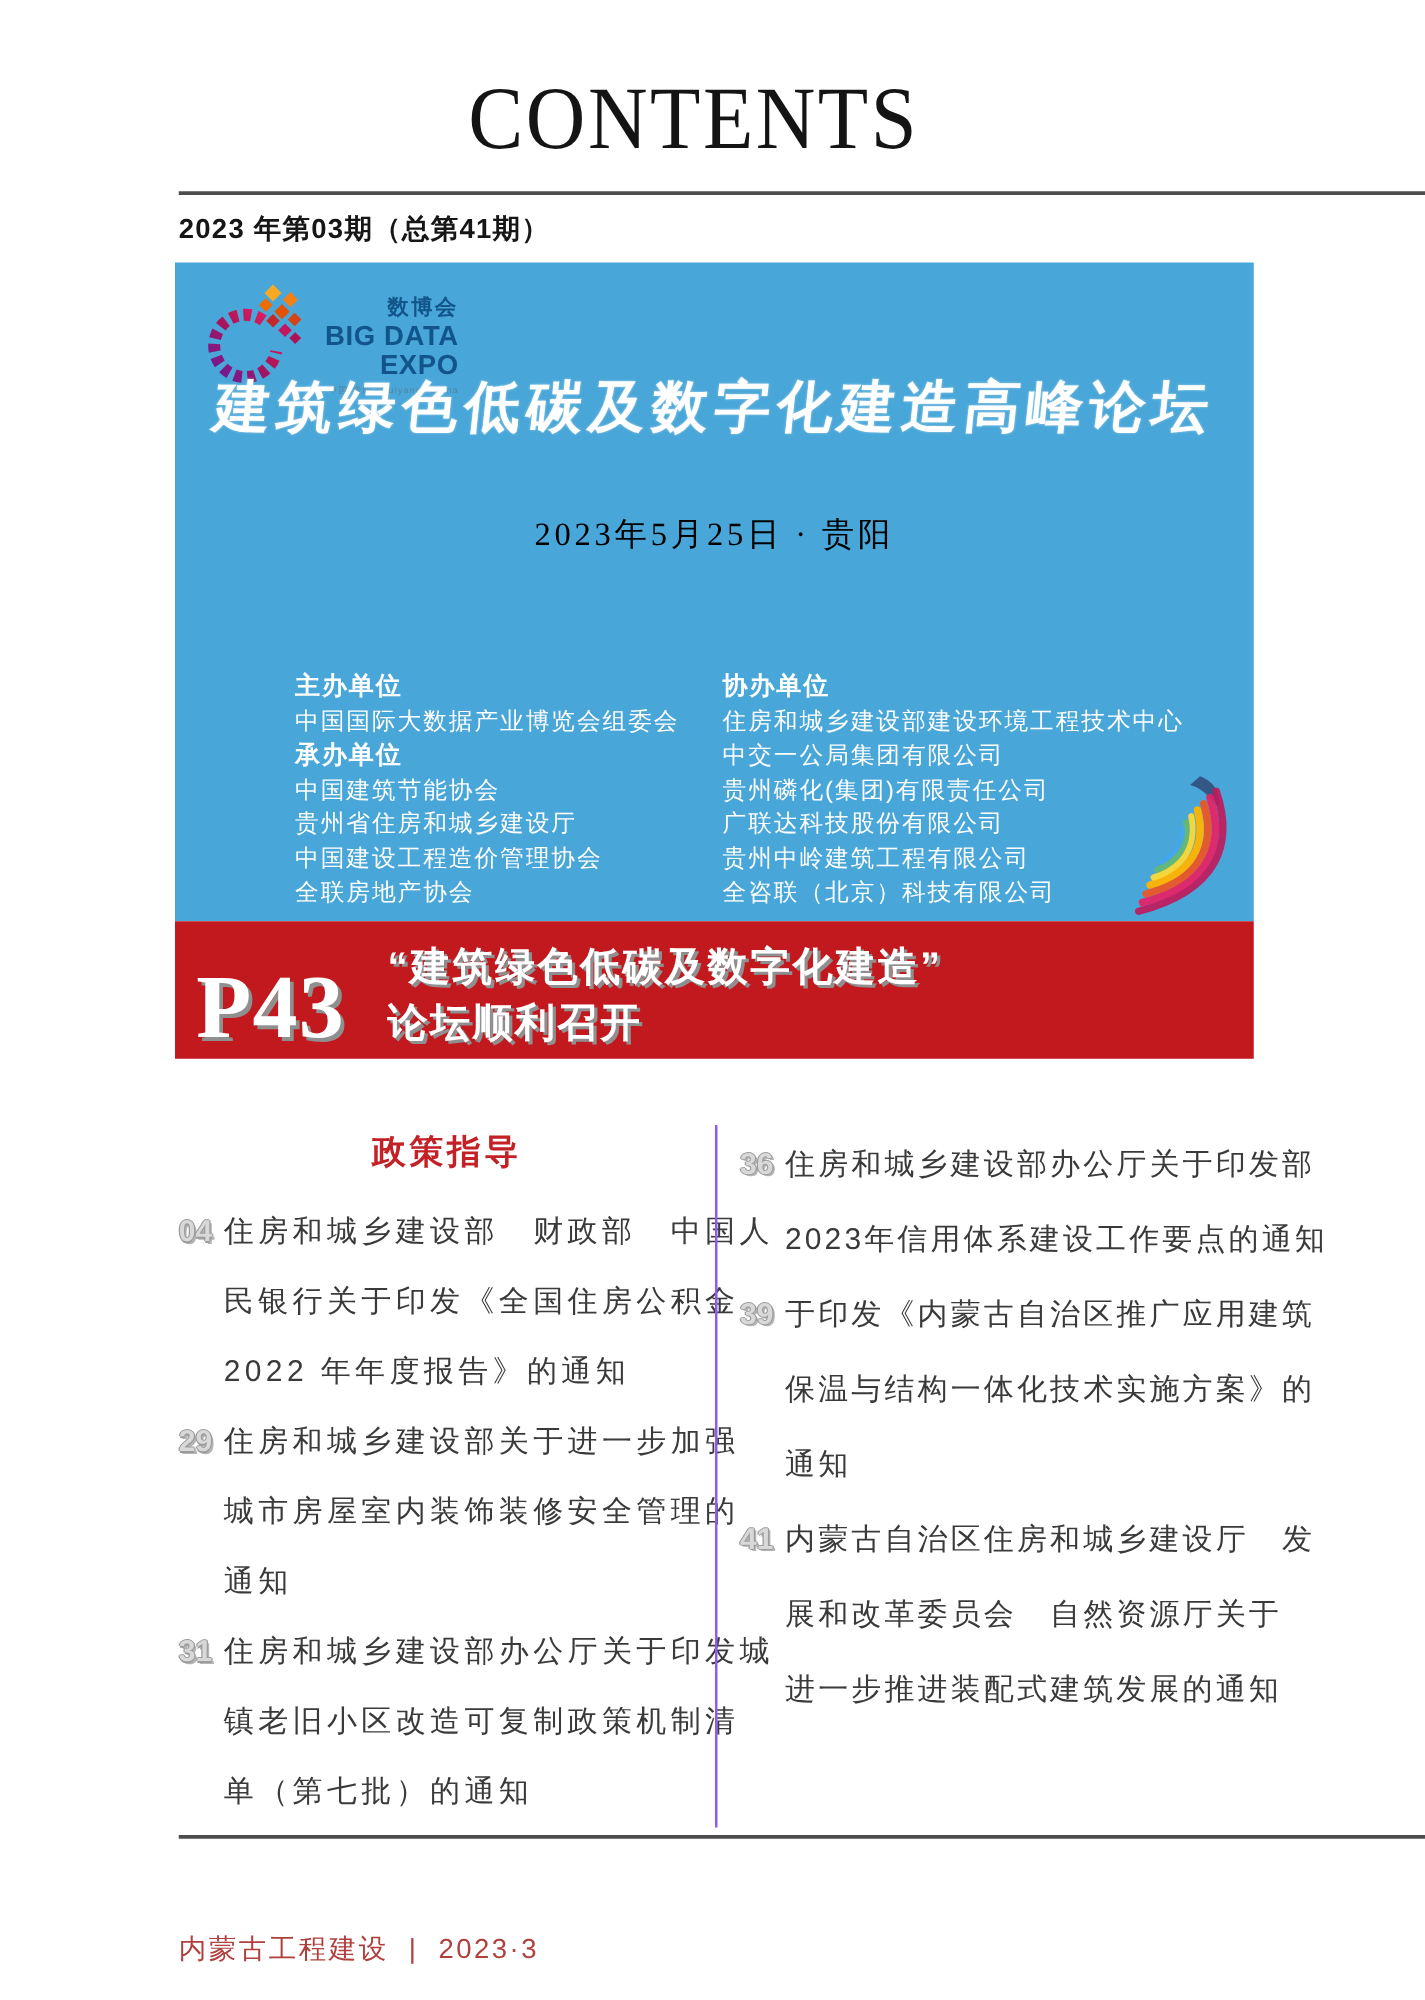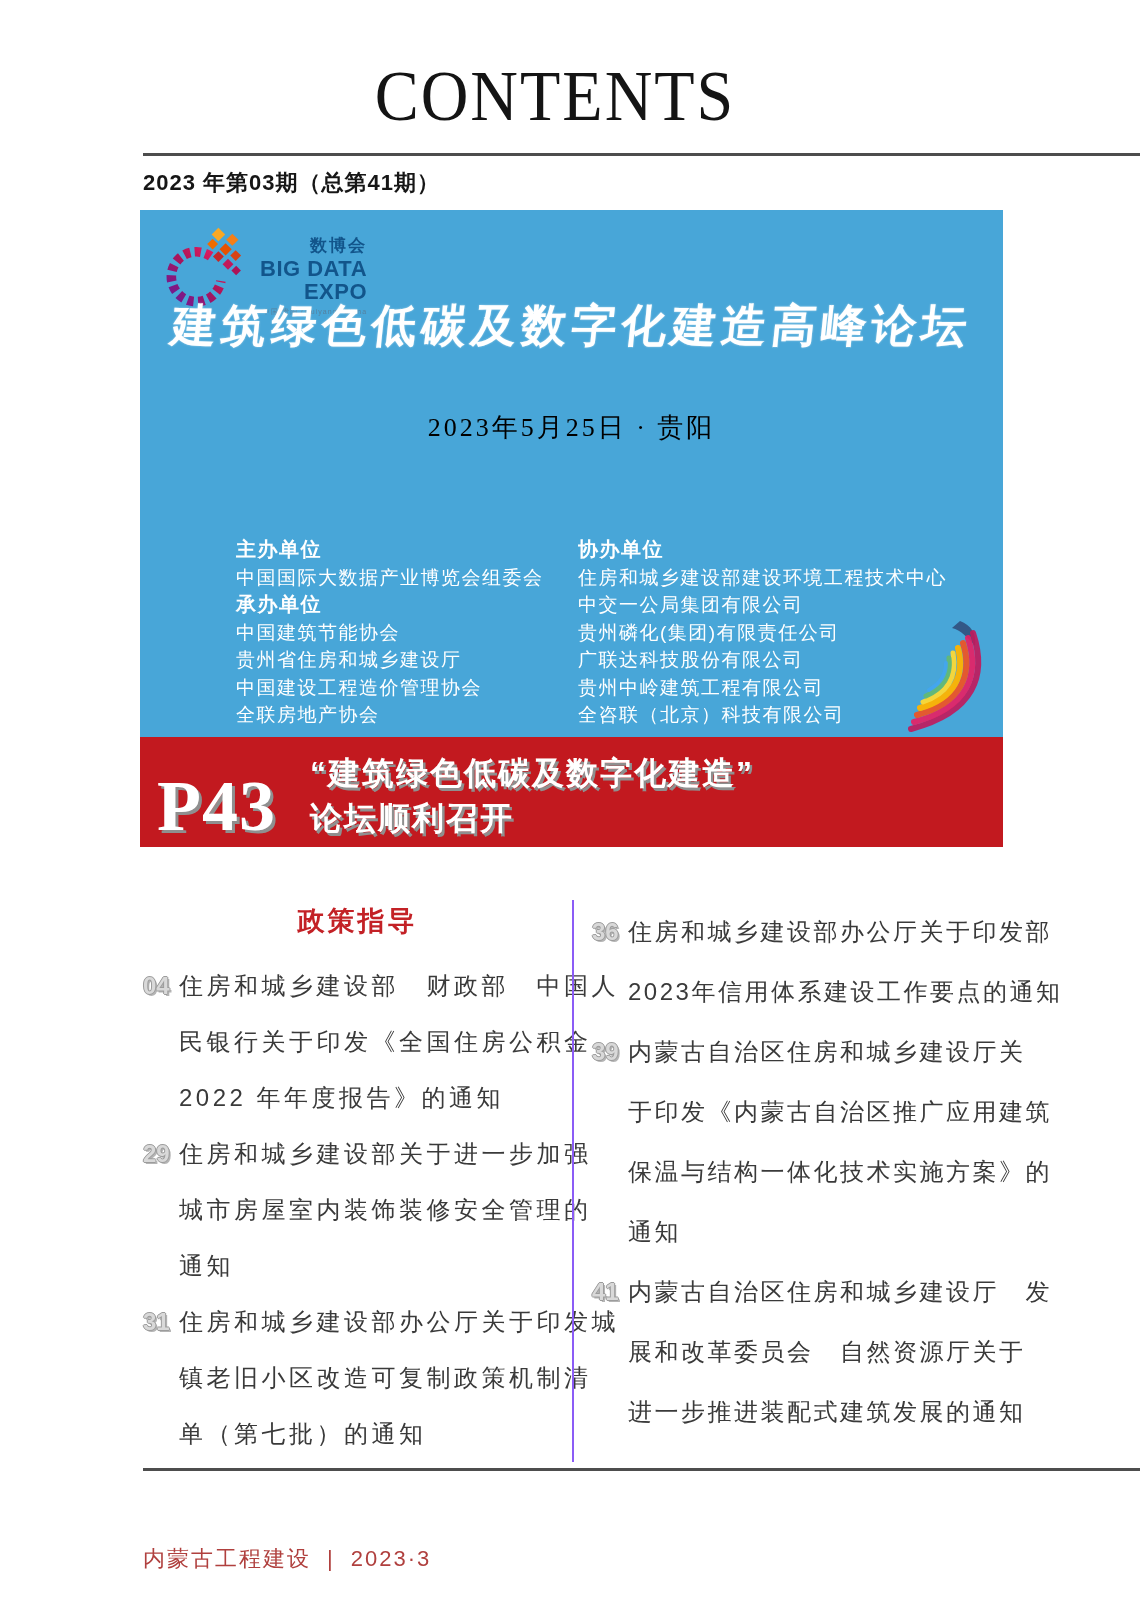--- a/index.html
+++ b/index.html
@@ -236,21 +236,20 @@
         <div class="toc-item">
           <span class="toc-num">36</span>
           <div class="toc-lines">
             <div class="toc-line">住房和城乡建设部办公厅关于印发部</div>
             <div class="toc-line">2023年信用体系建设工作要点的通知</div>
           </div>
         </div>
         <div class="toc-item">
           <span class="toc-num">39</span>
           <div class="toc-lines">
-            <div class="toc-line">内蒙古自治区住房和城乡建设厅关</div>
             <div class="toc-line">于印发《内蒙古自治区推广应用建筑</div>
             <div class="toc-line">保温与结构一体化技术实施方案》的</div>
             <div class="toc-line">通知</div>
           </div>
         </div>
         <div class="toc-item">
           <span class="toc-num">41</span>
           <div class="toc-lines">
             <div class="toc-line">内蒙古自治区住房和城乡建设厅　发</div>
             <div class="toc-line">展和改革委员会　自然资源厅关于</div>

